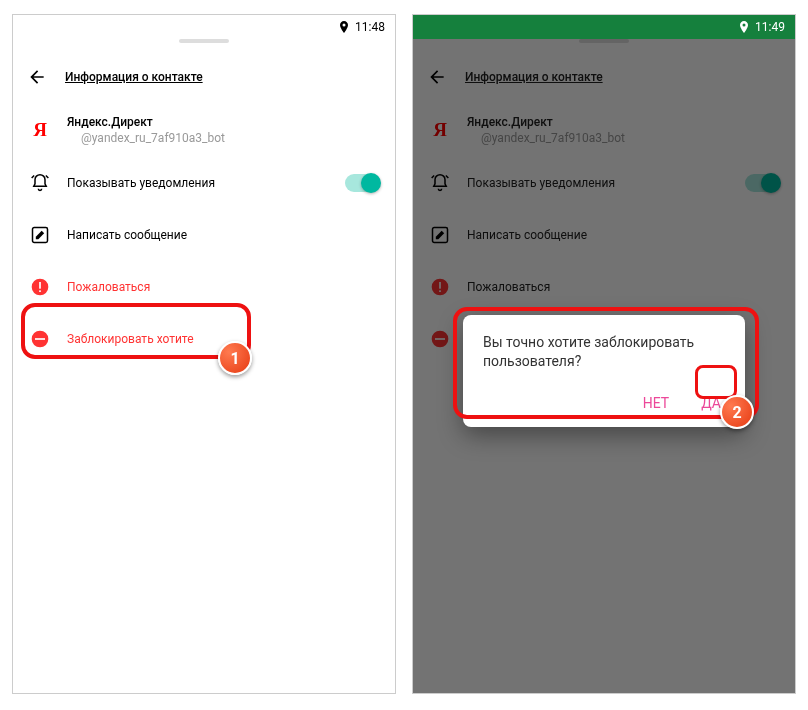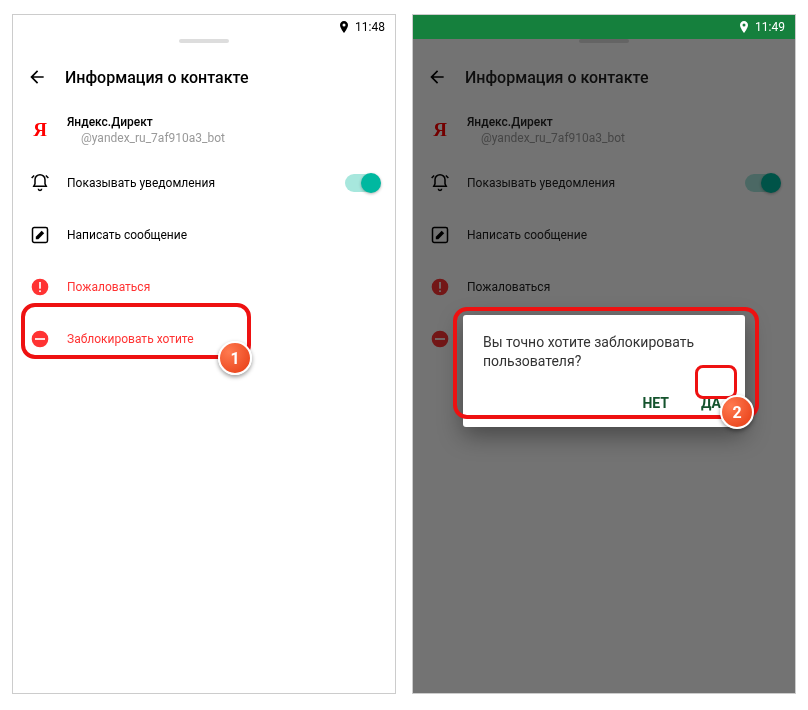--- a/index.html
+++ b/index.html
@@ -55,23 +55,24 @@
     border-radius: 2px;
   }
   .header {
     display: flex;
     align-items: center;
     height: 52px;
     padding: 0 14px;
     gap: 18px;
   }
   .header .title {
-    font-size: 16px;
+    font-size: 12px;
     font-weight: 500;
     color: #000;
+    text-decoration: underline;
   }
   .row {
     display: flex;
     align-items: center;
     padding: 12px 16px;
     gap: 16px;
     min-height: 28px;
   }
   .row .icon {
     width: 22px;
@@ -115,37 +116,37 @@
     position: absolute;
     inset: 0;
     background: rgba(0,0,0,.55);
   }
   .dialog {
     position: absolute;
     left: 50px;
     right: 50px;
     top: 300px;
     background: #fff;
-    border-radius: 3px;
+    border-radius: 8px;
     padding: 18px 20px 10px 20px;
     box-shadow: 0 8px 24px rgba(0,0,0,.4);
   }
   .dialog .msg {
     font-size: 14px;
     color: #333;
     line-height: 1.35;
     margin-bottom: 18px;
   }
   .dialog .btns {
     display: flex;
     justify-content: flex-end;
     gap: 24px;
     font-size: 14px;
-    font-weight: 700;
-    color: #14532d;
+    font-weight: 400;
+    color: #ec4899;
   }
   .dialog .btns span {
     padding: 6px 4px;
   }
   .yandex-y {
     color: #f00;
     font-weight: 700;
     font-size: 19px;
     font-family: Georgia, serif;
   }

